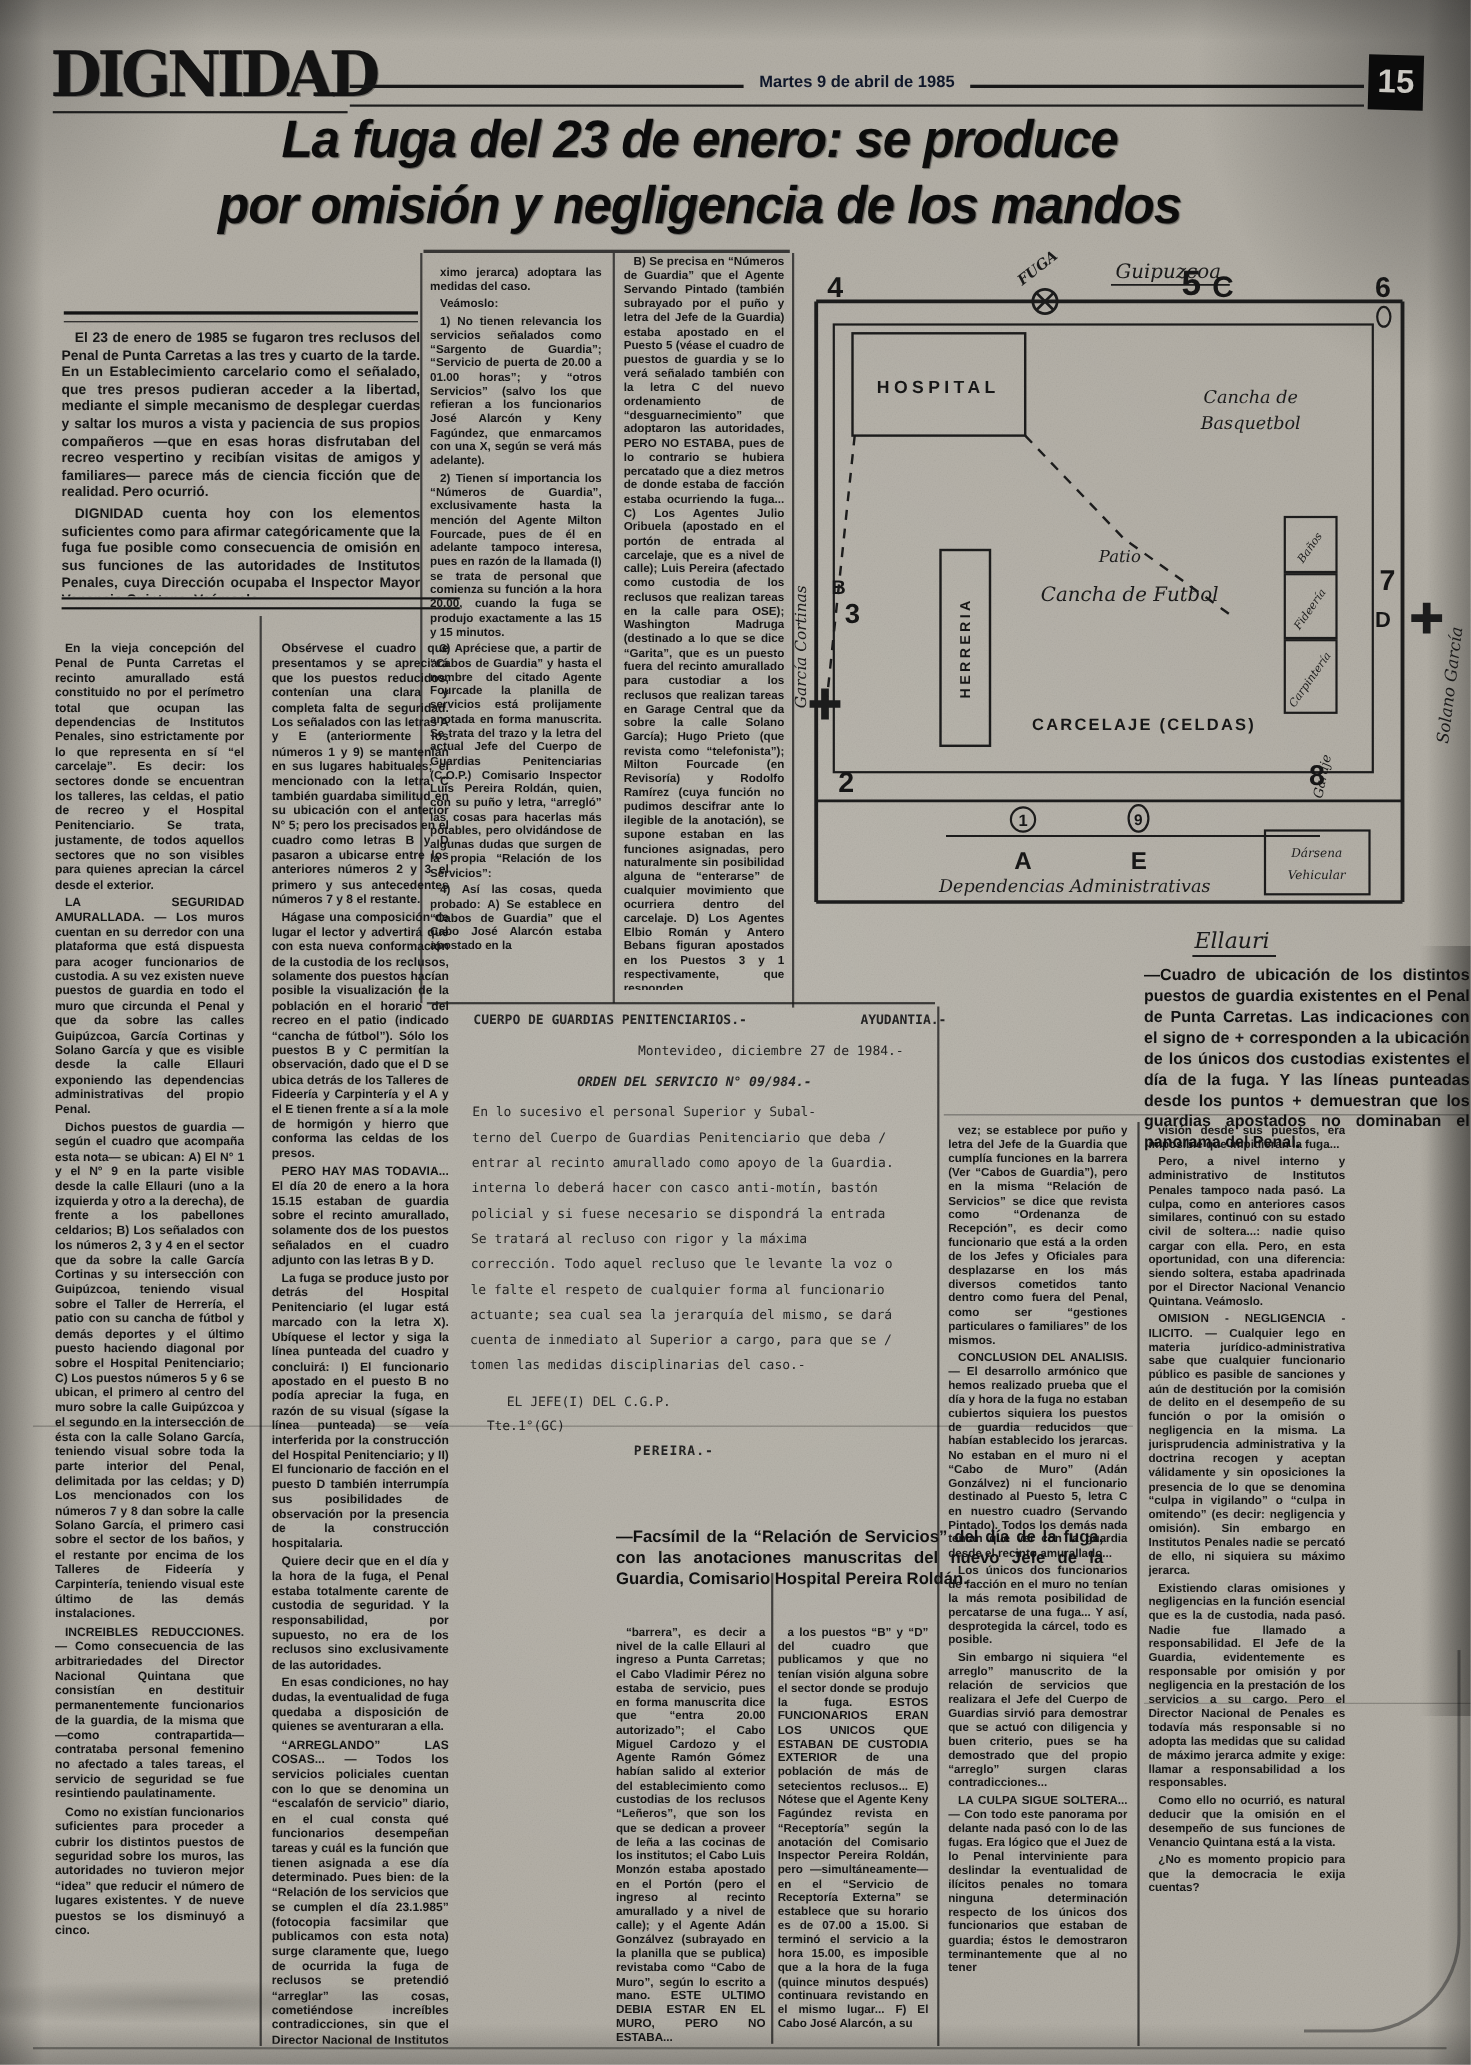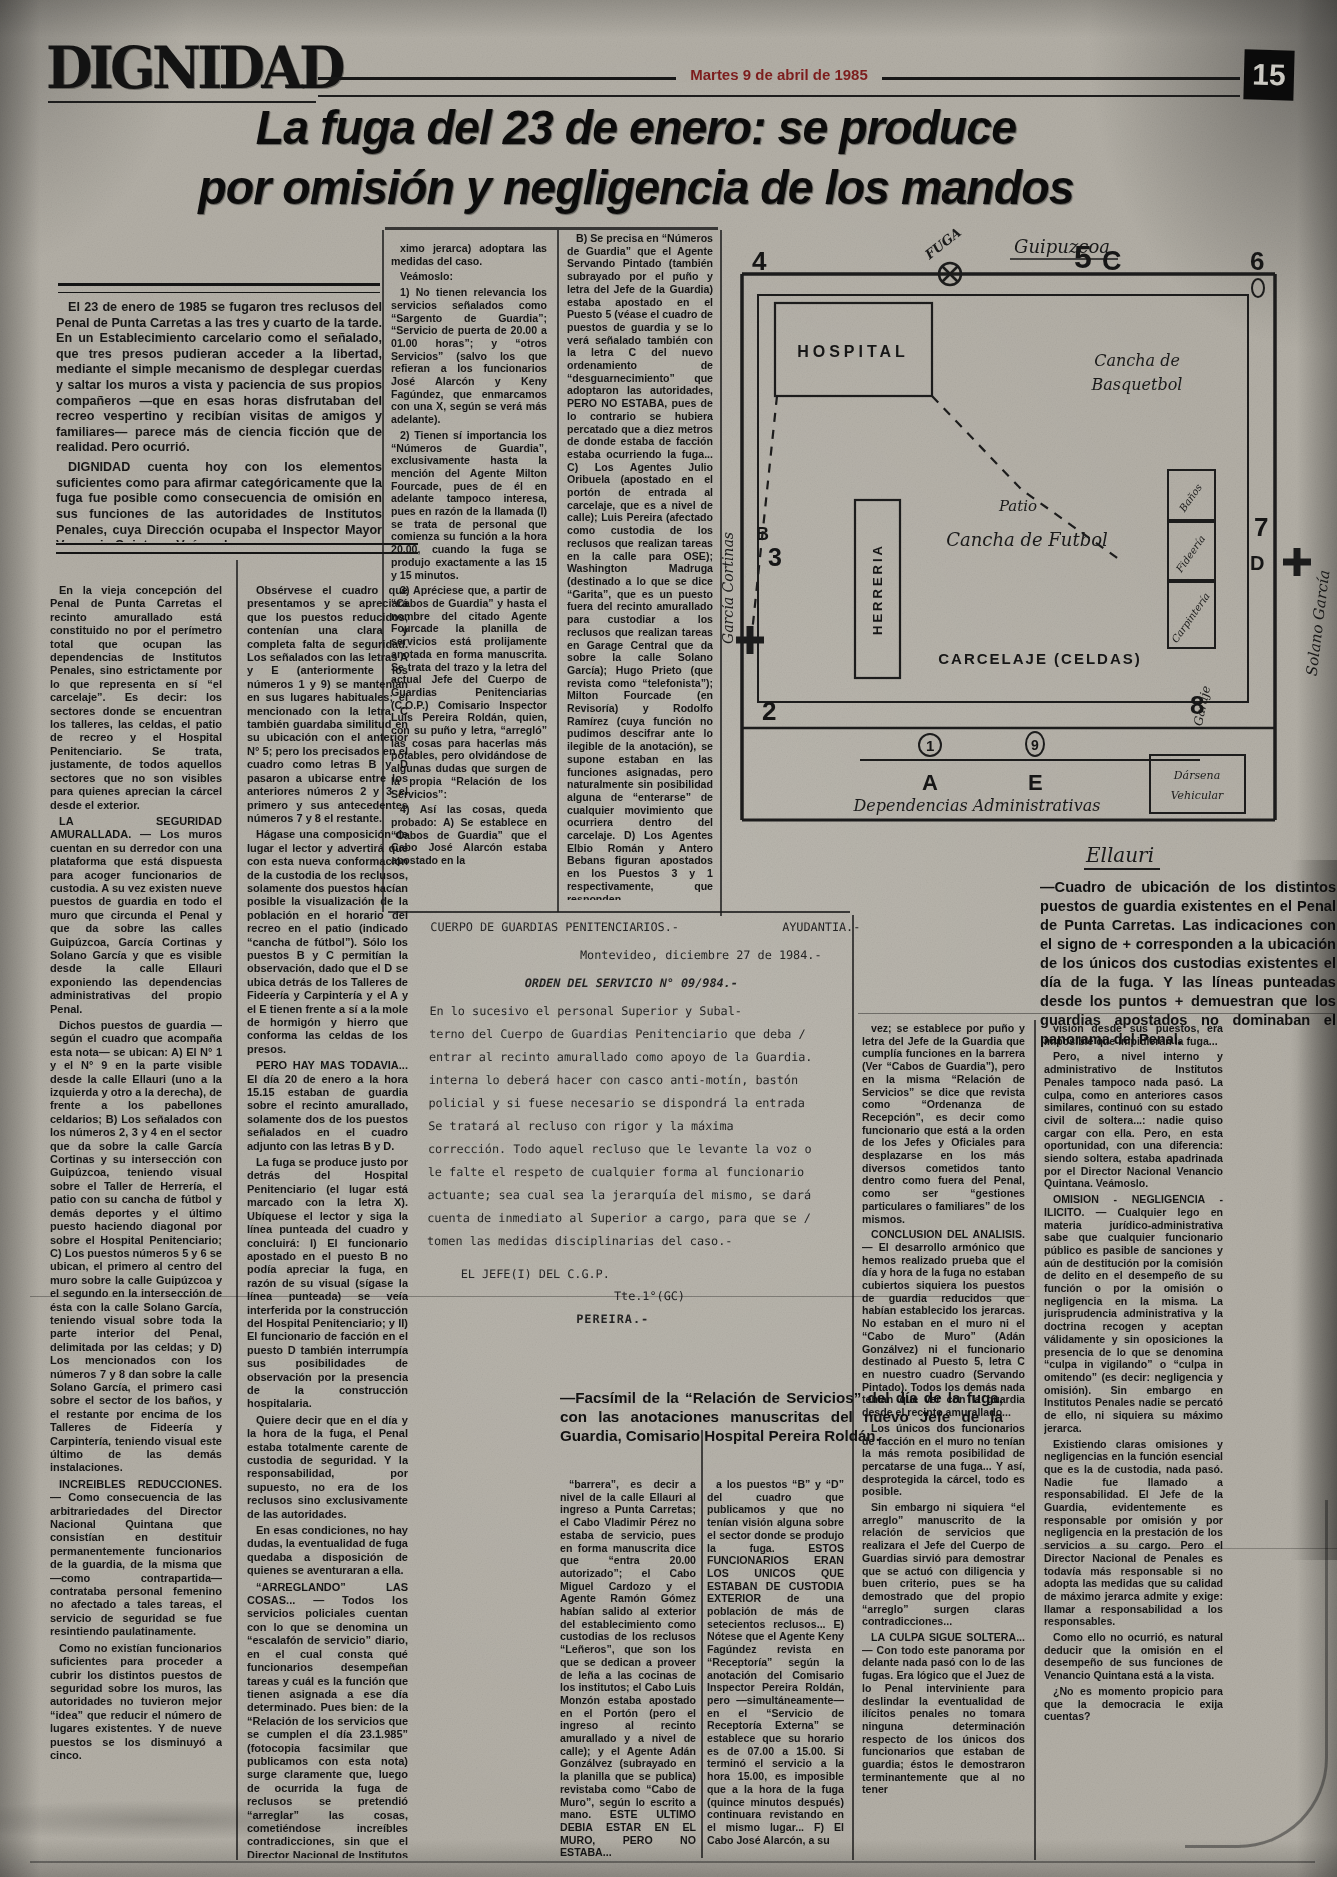--- a/index.html
+++ b/index.html
@@ -17,21 +17,21 @@
   .grain{position:absolute;inset:0;width:100%;height:100%;opacity:.16;mix-blend-mode:multiply;pointer-events:none;}
 
   
   #logo{left:46px;top:34px;font-family:"DejaVu Serif",serif;font-weight:bold;font-size:57px;
         letter-spacing:-4px;transform:scaleX(.94);transform-origin:left;color:#131313;
         text-shadow:1px 1px 0 rgba(0,0,0,.35);}
   #rule-m1{left:318px;top:77px;width:922px;height:3px;background:#171717;}
   #rule-m2{left:318px;top:95px;width:922px;height:2px;background:#1d1d1d;}
   #rule-logo{left:48px;top:101px;width:268px;height:2px;background:#1d1d1d;}
   #date{left:318px;top:66px;width:922px;text-align:center;}
-  #date span{display:inline-block;background:#b3afa6;padding:0 14px;font-size:15px;font-weight:bold;color:#7f1d1d;}
+  #date span{display:inline-block;background:#b3afa6;padding:0 14px;font-size:15px;font-weight:bold;color:#0f172a;}
   #badge{left:1244px;top:50px;width:50px;height:50px;background:#0b0b0b;color:#cfcdc6;
          display:flex;align-items:center;justify-content:center;font-size:30px;font-weight:bold;transform:rotate(1.5deg);}
 
   
   .headline{left:16px;width:1240px;text-align:center;font-style:italic;font-weight:bold;
             font-size:48px;color:#0c0c0c;letter-spacing:-1px;transform:scaleX(.97);
             text-shadow:1px 1px 1px rgba(0,0,0,.45);}
   #hl1{top:100px;} #hl2{top:160px;}
 
   
@@ -68,28 +68,28 @@
   #bcolB{left:707px;top:1478px;width:137px;height:380px;}
 
   .caption{font-weight:bold;text-align:justify;color:#101010;line-height:1.3;}
   #cap-diagram{left:1040px;top:878px;width:296px;font-size:14.6px;}
   #cap-memo{left:560px;top:1388px;width:443px;font-size:15.2px;line-height:1.26;}
 
   
   #memo{left:428px;top:920px;width:430px;height:462px;overflow:hidden;
         font-family:"DejaVu Sans Mono",monospace;font-size:11.8px;color:#232323;
         transform:skewX(-.6deg);}
-  #memo .mrow{display:flex;justify-content:space-between;font-weight:normal;}
+  #memo .mrow{display:flex;justify-content:space-between;font-weight:bold;}
   #memo .mdate{margin:14px 0 0 150px;}
   #memo .msubj{margin:14px 0 10px 95px;font-style:italic;font-weight:bold;}
   #memo .mbody p{margin:0;line-height:1.95;text-indent:0;}
   #memo .sig{margin-top:10px;}
   #memo .sig p{margin:0;line-height:1.9;}
   #memo .sig p:nth-child(1){margin-left:34px;}
-  #memo .sig p:nth-child(2){margin-left:16px;text-align:center;}
+  #memo .sig p:nth-child(2){margin-left:16px;}
   #memo .sig p:nth-child(3){margin-left:150px;font-weight:bold;letter-spacing:1px;}
 
   
   #diagram{left:722px;top:228px;width:613px;height:650px;}
   #diagram svg{width:100%;height:100%;}
   .ink{stroke:#1c1c1c;fill:none;}
   .hand{font-family:"DejaVu Serif",serif;font-style:italic;fill:#1a1a1a;}
   .printc{font-family:"Liberation Sans",sans-serif;fill:#161616;font-weight:bold;}
 
   

